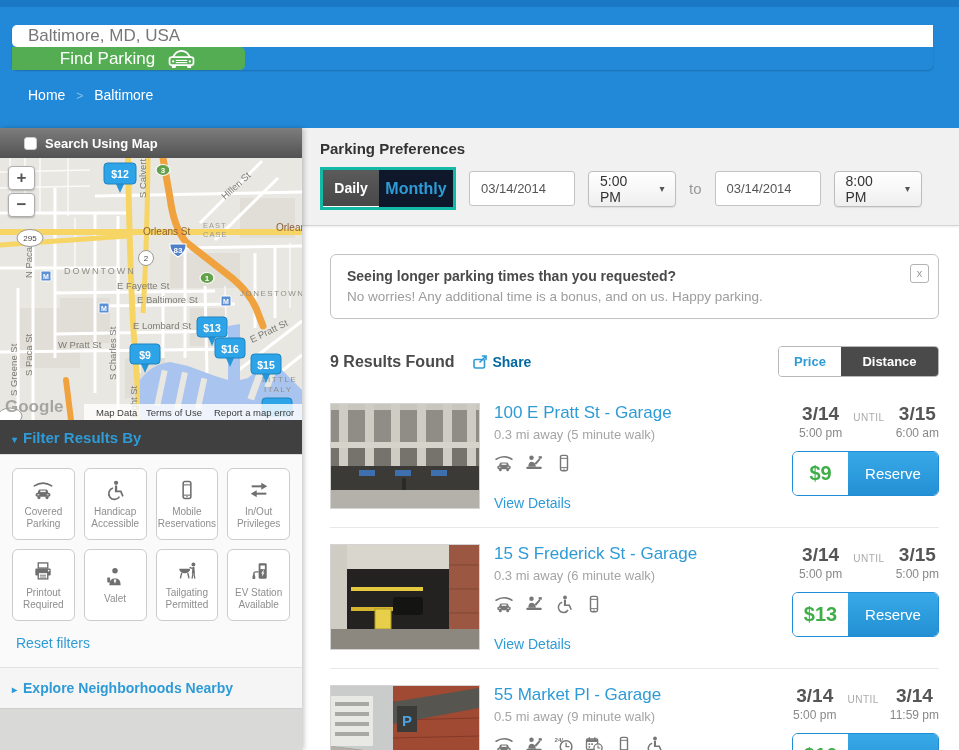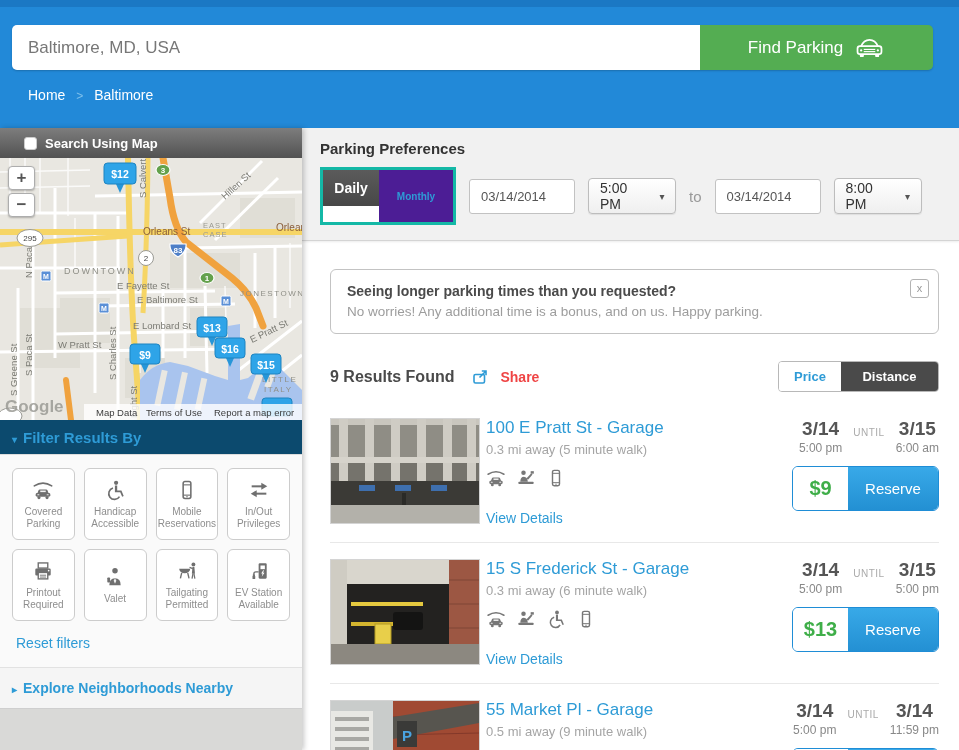--- a/index.html
+++ b/index.html
@@ -2,83 +2,83 @@
 <html><head>
 <meta charset="utf-8">
 <style>
   * { margin:0; padding:0; box-sizing:border-box; }
   html,body { width:959px; height:750px; overflow:hidden; font-family:"Liberation Sans", sans-serif; background:#fff; }
   .c { display:flex; align-items:center; justify-content:center; }
 
   
   .topbar { height:128px; background:#2289d8; }
   .top-strip { height:7px; background:#1b78c4; }
-  .search-row { display:flex; margin:18px 26px 0 12px; height:45px; box-shadow:0 1px 2px rgba(0,0,0,.2); border-radius:5px; }
+  .search-row { display:flex; margin:18px 26px 0 12px; height:45px; box-shadow:0 1px 2px rgba(0,0,0,.2); border-radius:5px;flex-direction:column; }
   .search-input { flex:1; border:none; outline:none; border-radius:5px 0 0 5px; padding:0 16px; font-size:17px; color:#777; font-family:"Liberation Sans", sans-serif; }
   .find-btn { width:233px; border:none; border-radius:0 5px 5px 0; background:#54ad52; color:#fff; font-size:17px; display:flex; align-items:center; justify-content:center; gap:11px; cursor:pointer; font-family:"Liberation Sans", sans-serif; }
   .breadcrumb { margin:17px 0 0 28px; font-size:14px; color:#fff; }
   .crumb-link { color:#fff; text-decoration:none; }
   .crumb-sep { color:#7fc0ec; margin:0 7px; font-size:12px; }
 
   
   .content { display:flex; height:622px; }
   .sidebar { width:302px; flex:none; display:flex; flex-direction:column; background:#dbdbd9; box-shadow:2px 0 5px rgba(0,0,0,.22); position:relative; z-index:2; }
   .main { flex:1; min-width:0; background:#fff; display:flex; flex-direction:column; }
 
   
   .map-header { height:30px; flex:none; background:linear-gradient(#7d7d7d,#525252); display:flex; align-items:center; padding:0 24px; gap:8px; }
   .map-check { appearance:none; width:13px; height:13px; background:#fff; border-radius:3px; border:1px solid #ccc; }
   .map-title { color:#fff; font-weight:bold; font-size:13px; }
   .map-wrap { height:262px; flex:none; position:relative; }
   .map-svg { width:100%; height:100%; display:block; }
   .zoomctl { position:absolute; top:8px; left:8px; width:27px; display:flex; flex-direction:column; gap:3px; }
   .zbtn { height:24px; background:#fff; border:1px solid #adadad; border-radius:4px; color:#555; font-size:17px; font-weight:bold; line-height:21px; text-align:center; box-shadow:0 1px 2px rgba(0,0,0,.25); cursor:pointer; }
-  .filter-head { background:#0c4a6e; border-bottom:1px solid #ddd; padding:9px 12px 8px; font-weight:bold; color:#2e9bd6; font-size:15px; flex:none; }
+  .filter-head { background:#404040; border-bottom:1px solid #ddd; padding:9px 12px 8px; font-weight:bold; color:#2e9bd6; font-size:15px; flex:none; }
   .tri { font-size:10px; margin-right:6px; }
   .filter-body { background:#fafafa; padding:13px 12px 6px; flex:none; }
   .filter-grid { display:grid; grid-template-columns:repeat(4,1fr); gap:9px; }
   .fl-btn { background:#fff; border:1px solid #ccc; border-radius:6px; height:72px; display:flex; flex-direction:column; align-items:center; justify-content:center; gap:5px; padding:4px 1px; cursor:pointer; }
   .fl-btn svg { width:22px; height:22px; color:#6f6f6f; flex:none; }
   .fl-label { font-size:10px; color:#8e8e8e; text-align:center; line-height:1.18; }
   .reset-link { display:inline-block; color:#2e9bd6; font-size:14px; margin:14px 0 10px 4px; text-decoration:none; }
   .explore-head { background:#f5f5f5; border-top:1px solid #e2e2e2; border-bottom:1px solid #cfcfcf; padding:12px 12px; color:#2e9bd6; font-weight:bold; font-size:14px; flex:none; }
   .sb-fill { flex:1; background:#d9d9d7; }
 
   
   .prefs { background:#f1f1f1; border-bottom:1px solid #d4d4d4; box-shadow:0 1px 2px rgba(0,0,0,.08); padding:12px 0 15px 18px; flex:none; }
   .prefs-title { font-size:15px; font-weight:bold; color:#333; margin-bottom:10px; }
   .prefs-controls { display:flex; align-items:center; gap:13px; }
   .seg { display:flex; border:3px solid #14b8a6; border-radius:0; overflow:hidden; background:#fff; }
   .seg-daily { width:56px; height:36px; background:linear-gradient(#5b5b5b,#474747); color:#fff; font-weight:bold; font-size:14px; cursor:pointer; }
-  .seg-monthly { width:74px; height:52px; background:#4c1d95; color:#2e9bd6; font-weight:bold; font-size:10px; cursor:pointer; }
+  .seg-monthly { width:74px; height:37px; background:#0f172a; color:#2e9bd6; font-weight:bold; font-size:16px; cursor:pointer; }
   .date-input { width:106px; height:35px; border:1px solid #c2c2c2; border-radius:3px; padding:0 11px; font-size:13px; color:#555; background:#fff; font-family:"Liberation Sans", sans-serif; }
   .time-select { width:88px; height:36px; border:1px solid #bdbdbd; border-radius:4px; background:linear-gradient(#fff,#efefef); display:flex; align-items:center; box-shadow:0 1px 1px rgba(0,0,0,.08); cursor:pointer; }
   .time-val { flex:1; padding-left:11px; font-size:14px; color:#333; }
   .caret { width:26px; text-align:center; color:#555; font-size:10px; }
   .to-label { color:#999; font-size:15px; }
 
   
   .scroll-area { padding:0 20px 0 28px; flex:1; }
   .notice { margin-top:28px; border:1px solid #c3c3c3; border-radius:6px; padding:13px 16px 14px; position:relative; }
   .notice-title { font-weight:bold; color:#4a4a4a; font-size:14px; margin-bottom:5px; }
   .notice-body { color:#9d9d9d; font-size:13.5px; }
   .notice-close { position:absolute; top:9px; right:9px; width:19px; height:19px; border:1px solid #b3b3b3; border-radius:3px; background:#fff; color:#999; font-size:11px; line-height:17px; text-align:center; cursor:pointer; }
   .results-head { display:flex; align-items:center; margin-top:27px; }
   .res-count { font-size:16px; font-weight:bold; color:#4a4a4a; }
-  .share-link { display:flex; align-items:center; gap:12px; color:#ef4444; font-weight:bold; font-size:14px; margin-left:18px; text-decoration:none; }
+  .share-link { display:flex; align-items:center; gap:4px; color:#0369a1; font-weight:bold; font-size:14px; margin-left:18px; text-decoration:none; }
   .share-link svg { width:16px; height:16px; }
   .sort-toggle { margin-left:auto; display:flex; border:1px solid #b8b8b8; border-radius:4px; overflow:hidden; }
   .sort-price { width:62px; height:29px; background:#fff; color:#2e9bd6; font-weight:bold; font-size:13px; cursor:pointer; }
   .sort-distance { width:97px; height:29px; background:#4a4a4a; color:#fff; font-weight:bold; font-size:13px; cursor:pointer; }
   .result-list { margin-top:10px; }
   .row { display:flex; padding:16px 0 15px; border-bottom:1px solid #e8e8e8; }
   .row:last-child { border-bottom:none; }
   .photo { width:150px; height:106px; flex:none; border:1px solid #d4d4d4; background:#eee; cursor:pointer; }
   .photo svg { width:100%; height:100%; display:block; }
-  .info { flex:1; min-width:0; padding-left:6px; }
+  .info { flex:1; min-width:0; padding-left:14px; }
   .r-title { color:#2e9bd6; font-size:17px; text-decoration:none; display:inline-block; }
   .r-dist { color:#a5a5a5; font-size:13px; margin-top:4px; }
   .amenities { display:flex; gap:10px; margin-top:11px; color:#777; height:20px; }
   .am-icon { width:20px; height:20px; }
   .view-link { color:#2e9bd6; font-size:14px; margin-top:22px; display:inline-block; text-decoration:none; }
   .rightcol { width:176px; flex:none; display:flex; flex-direction:column; align-items:flex-end; }
   .dates { display:flex; align-items:flex-start; gap:11px; margin-top:1px; }
   .dcol { text-align:center; }
   .dnum { font-size:19px; font-weight:bold; color:#555; line-height:1.05; }
   .dtime { font-size:12px; color:#888; margin-top:2px; }

